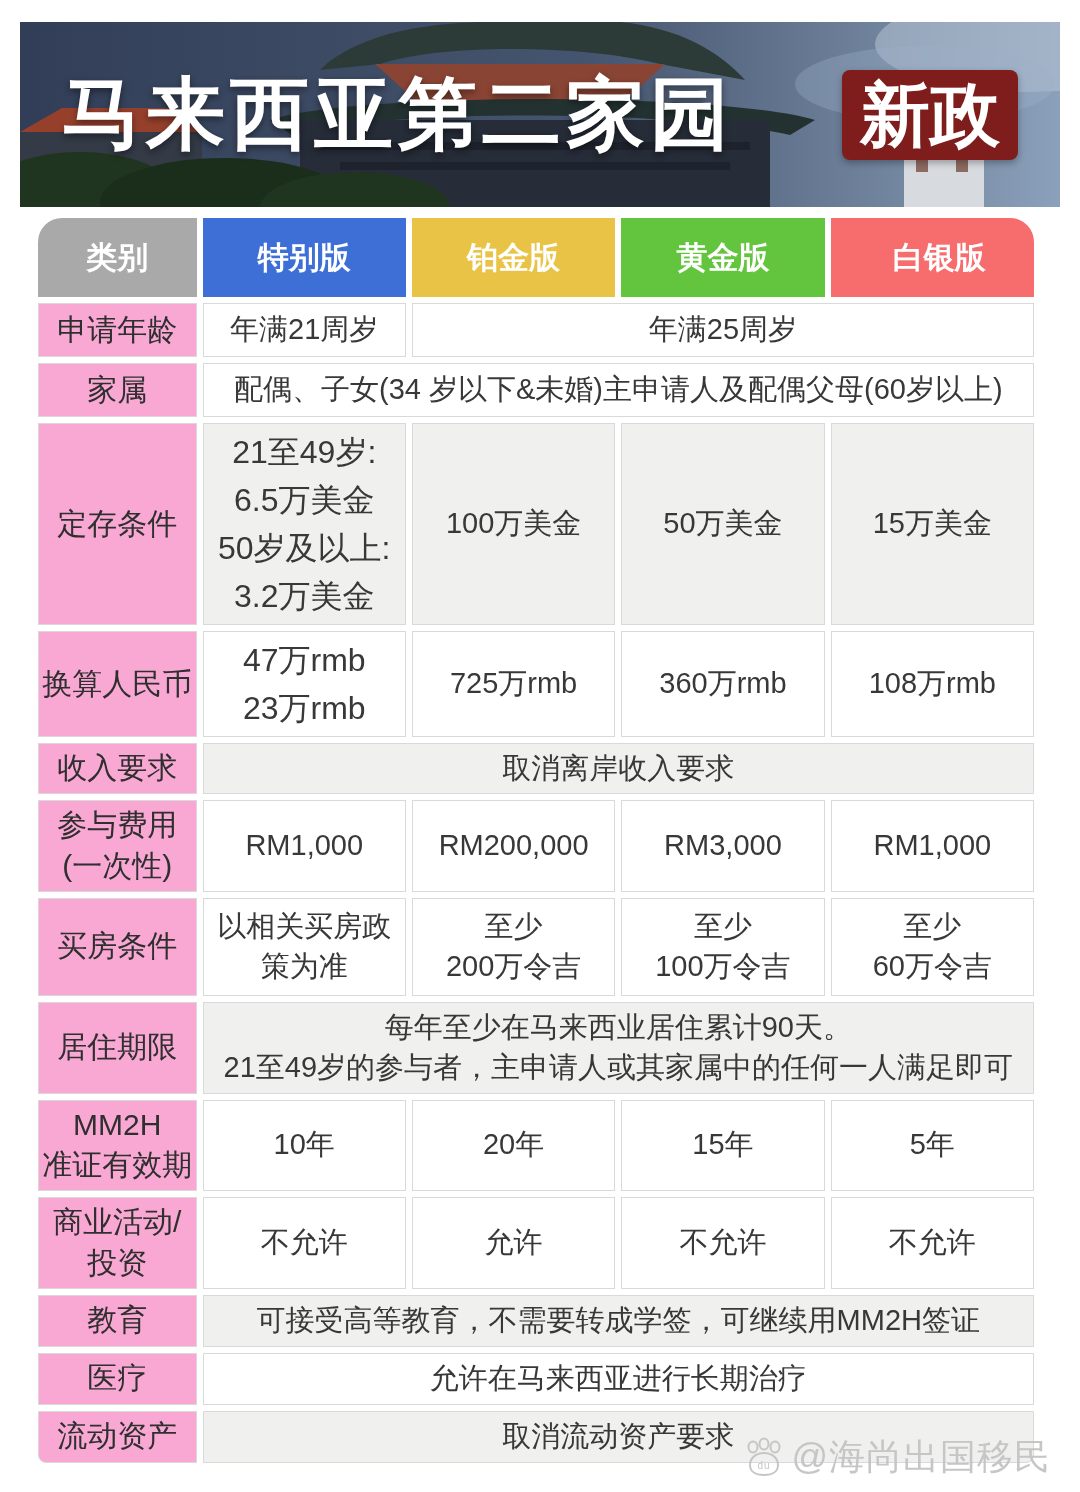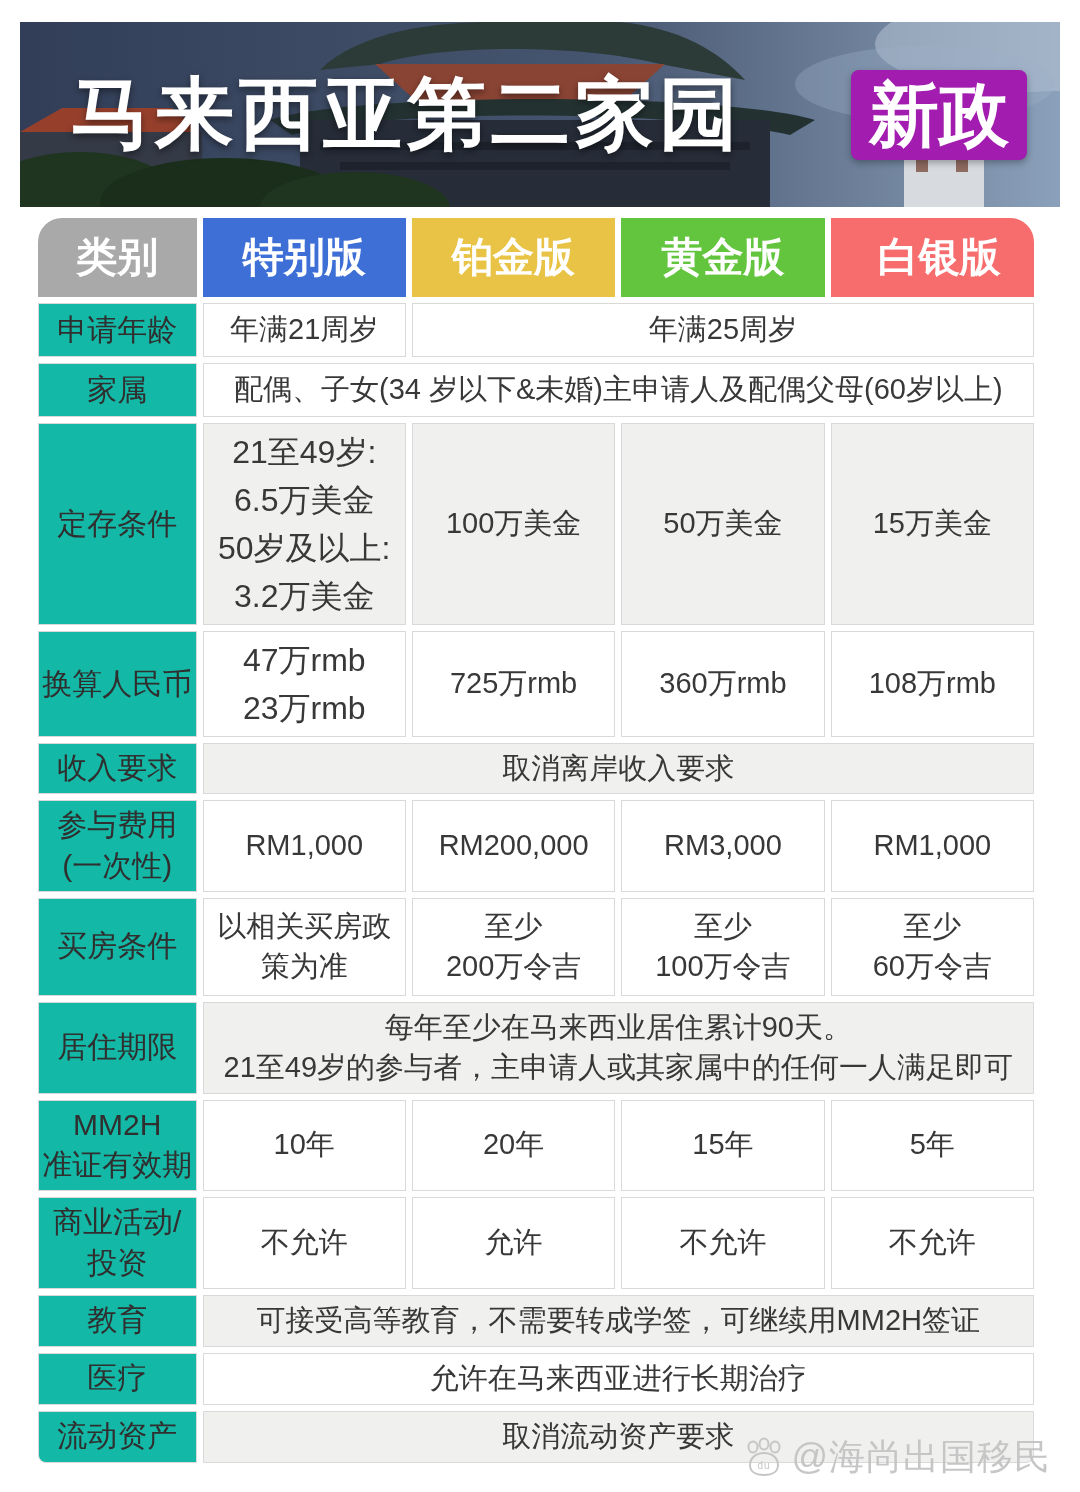--- a/index.html
+++ b/index.html
@@ -7,53 +7,53 @@
     width:1080px;height:1492px;background:#ffffff;
     font-family:"Liberation Sans","DejaVu Sans",sans-serif;
     color:#333;position:relative;overflow:hidden;
   }
   
   .hero{
     position:absolute;left:20px;top:22px;width:1040px;height:185px;
   }
   .hero svg.photo{position:absolute;left:0;top:0;width:100%;height:100%;}
   .hero-title-row{
-    position:absolute;left:9px;top:0;width:100%;height:100%;
+    position:absolute;left:0;top:0;width:100%;height:100%;
     display:flex;align-items:center;justify-content:space-between;
     padding:0 42px;box-sizing:border-box;
   }
   .hero-title{
     font-size:79px;font-weight:700;color:#ffffff;letter-spacing:5px;
     text-shadow:0 3px 7px rgba(0,0,0,0.45);white-space:nowrap;
   }
   .hero-badge{
-    font-size:70px;font-weight:700;color:#ffffff;background:#a21caf;
+    font-size:70px;font-weight:700;color:#ffffff;background:#7f1d1d;
     padding:10px 18px;border-radius:8px;line-height:1;
     box-shadow:0 3px 7px rgba(0,0,0,0.3);
   }
   
   table.mm2h{
     position:absolute;left:32px;top:212px;width:1008px;
     border-collapse:separate;border-spacing:6px;
     table-layout:fixed;
   }
   col.c-label{width:16.3%;}
   col.c-data{width:20.9%;}
   th,td{
     text-align:center;vertical-align:middle;
     font-size:29px;line-height:1.35;padding:4px 2px;
     box-sizing:border-box;
   }
   thead th{
-    color:#ffffff;font-weight:700;font-size:41px;border:none;height:79px;
+    color:#ffffff;font-weight:700;font-size:31px;border:none;height:79px;
   }
   thead th.corner-left{border-radius:24px 0 0 0;}
   thead th.corner-right{border-radius:0 24px 0 0;padding-left:16px;}
   tbody th.rlabel{
-    background:#14b8a6;border:1px solid #d9d9d9;
+    background:#f9a8d4;border:1px solid #d9d9d9;
     font-weight:500;font-size:30px;color:#2f2f2f;
   }
   tbody td{
     background:#ffffff;border:1px solid #d9d9d9;color:#383838;
   }
   tbody tr.shade td{background:#f0f0ef;}
   tbody td.small{font-size:32px;line-height:1.5;}
   tbody td .ln,tbody th .ln{display:block;}
   
   tbody tr:nth-child(1){height:54px;}

